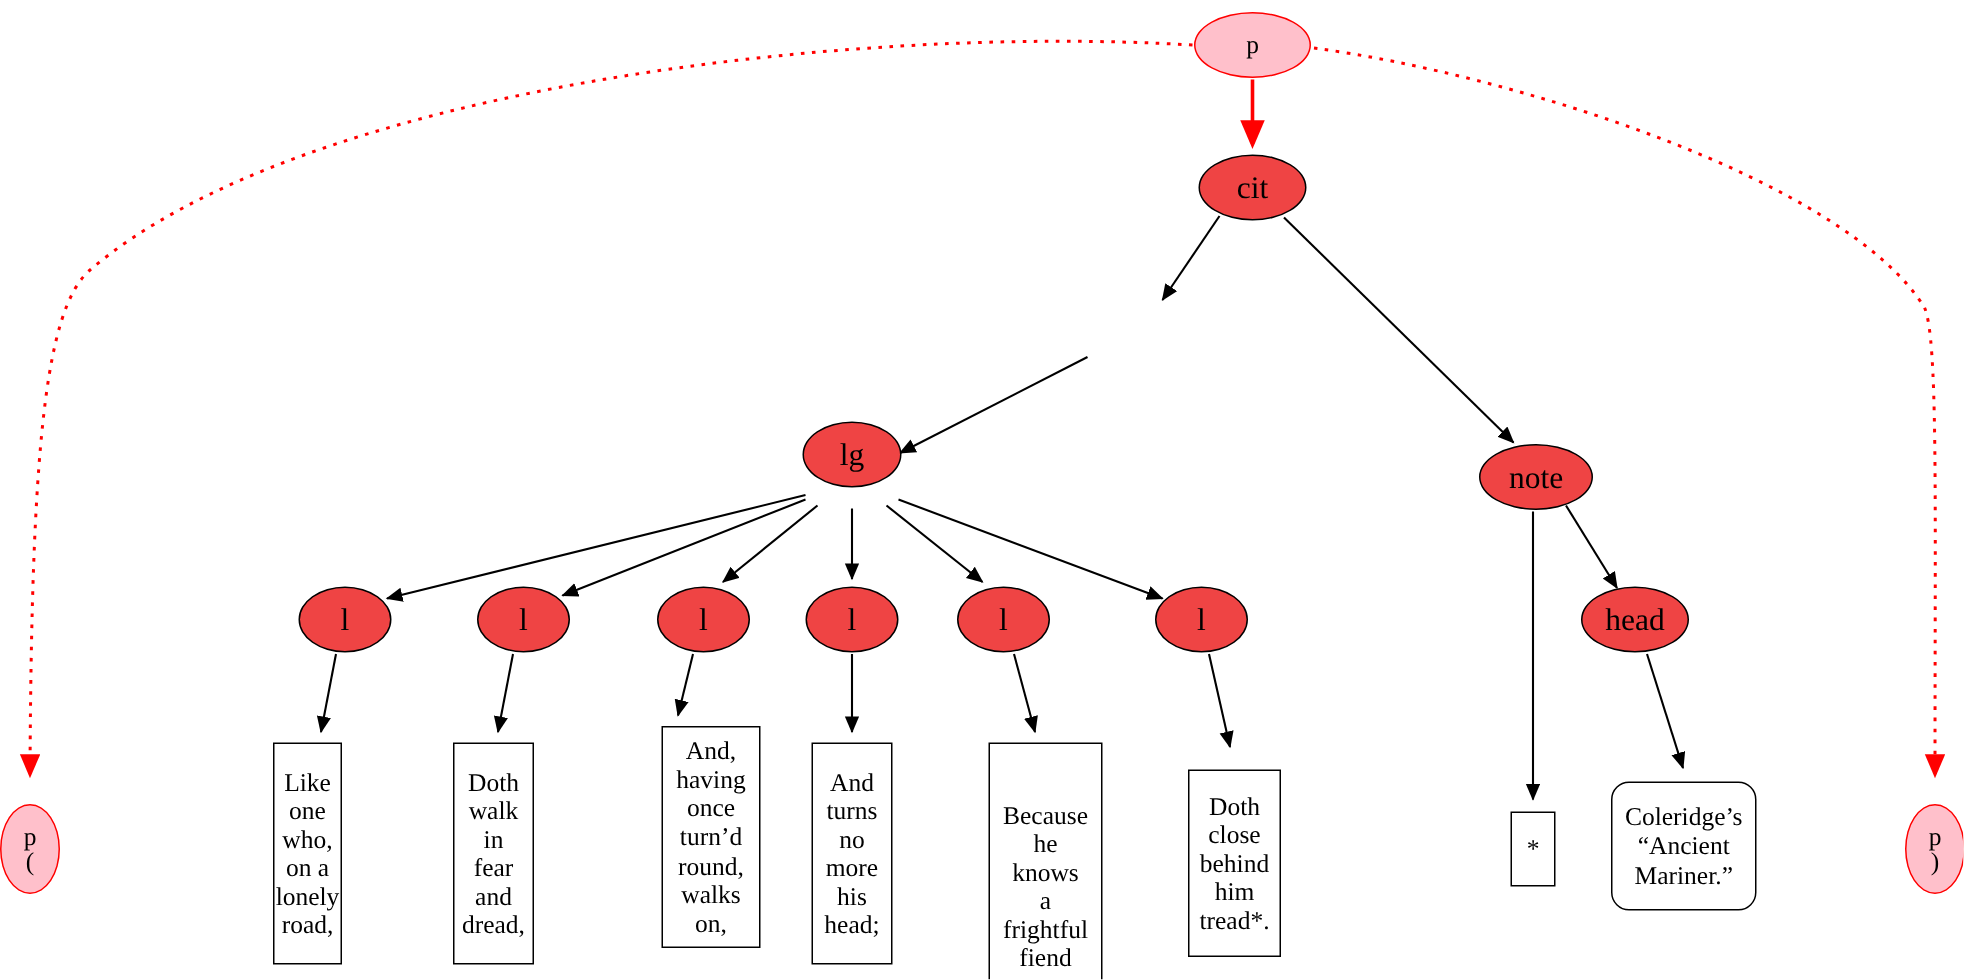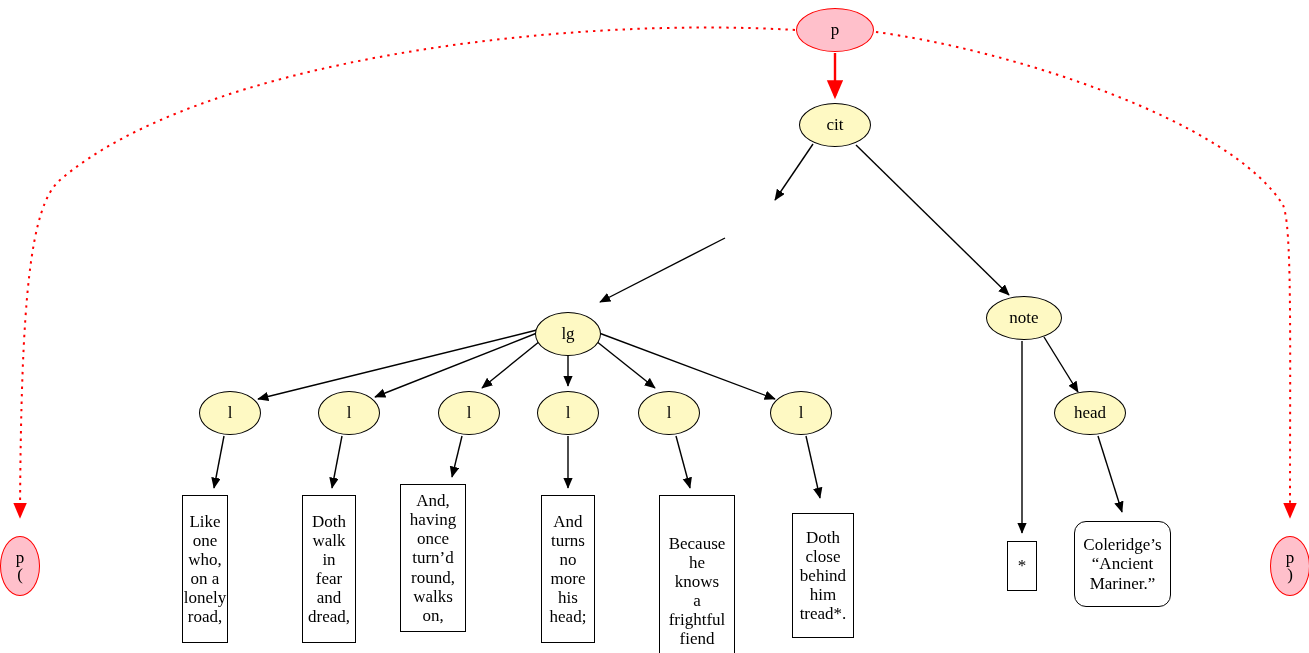--- a/index.html
+++ b/index.html
@@ -17,22 +17,22 @@
     align-items:center;
     justify-content:center;
     text-align:center;
     box-sizing:border-box;
     color:#000000;
     line-height:1.06;
   }
   .ellipse{
     border:1.3px solid #000000;
     border-radius:50%;
-    background:#fef9c3;
-    font-size:17px;
+    background:#ef4444;
+    font-size:21px;
     text-align:right;
   }
   .ellipse-red{
     border:1.9px solid #ff0000;
     border-radius:50%;
     background:#ffc0cb;
     font-size:17px;
     color:#000000;
   }
   .boxnode{
@@ -97,21 +97,21 @@
 
   <div class="node ellipse" style="left:799px;top:103px;width:72px;height:44px;">
     <span>cit</span>
   </div>
 
 
   <div class="node ellipse" style="left:986px;top:296px;width:76px;height:44px;">
     <span>note</span>
   </div>
 
-  <div class="node ellipse" style="left:535px;top:312px;width:66px;height:44px;font-family:Liberation Serif, serif;">
+  <div class="node ellipse" style="left:535px;top:281px;width:66px;height:44px;font-family:Liberation Serif, serif;">
     <span>lg</span>
   </div>
 
   <div class="node ellipse" style="left:1054px;top:391px;width:72px;height:44px;">
     <span>head</span>
   </div>
 
   <div class="node ellipse" style="left:199px;top:391px;width:62px;height:44px;">
     <span>l</span>
   </div>
@@ -149,21 +149,21 @@
 road,</span>
   </div>
   <div class="node boxnode" style="left:302px;top:495px;width:54px;height:148px;">
     <span>Doth
 walk
 in
 fear
 and
 dread,</span>
   </div>
-  <div class="node boxnode" style="left:400px;top:484px;width:66px;height:148px;">
+  <div class="node boxnode" style="left:441px;top:484px;width:66px;height:148px;">
     <span>And,
 having
 once
 turn’d
 round,
 walks
 on,</span>
   </div>
   <div class="node boxnode" style="left:541px;top:495px;width:54px;height:148px;">
     <span>And

